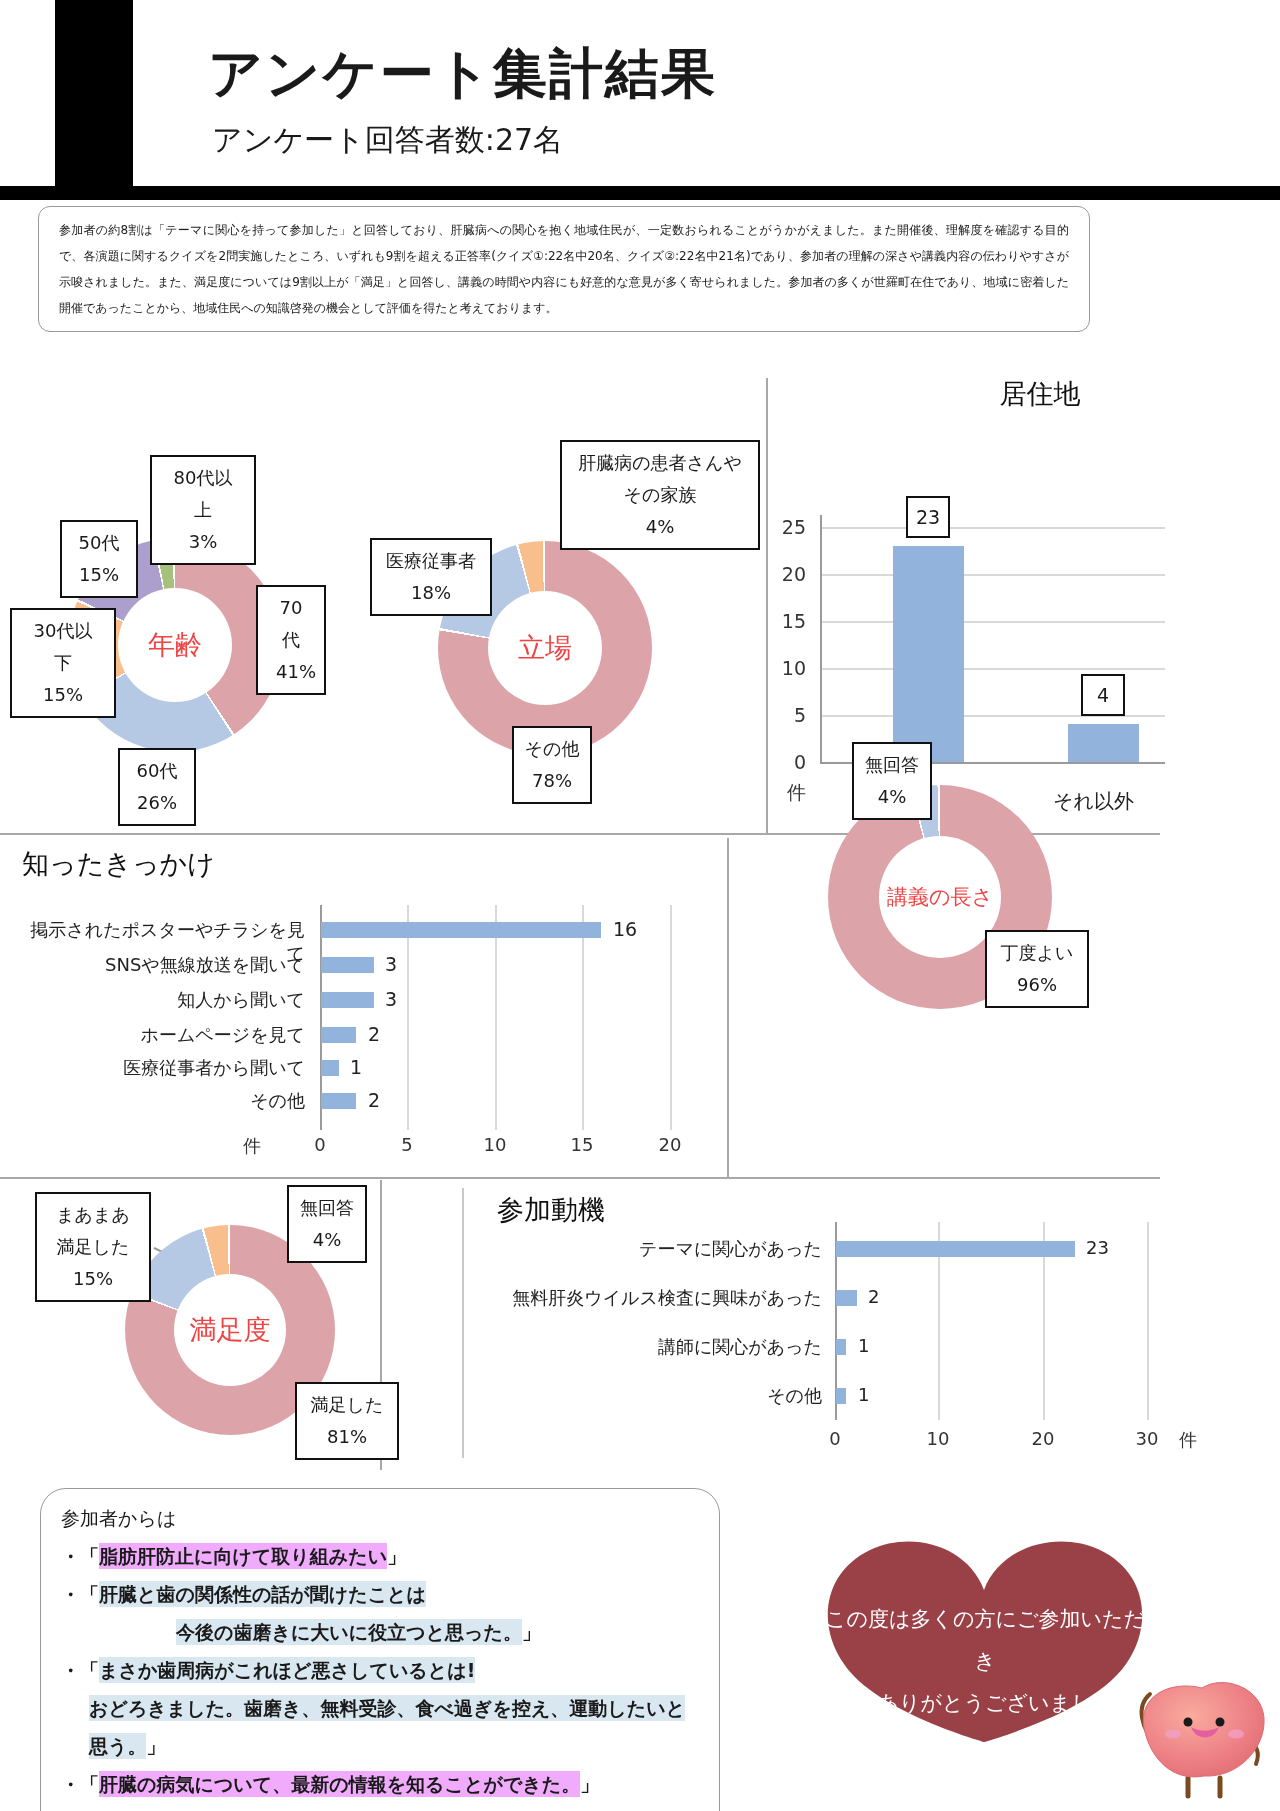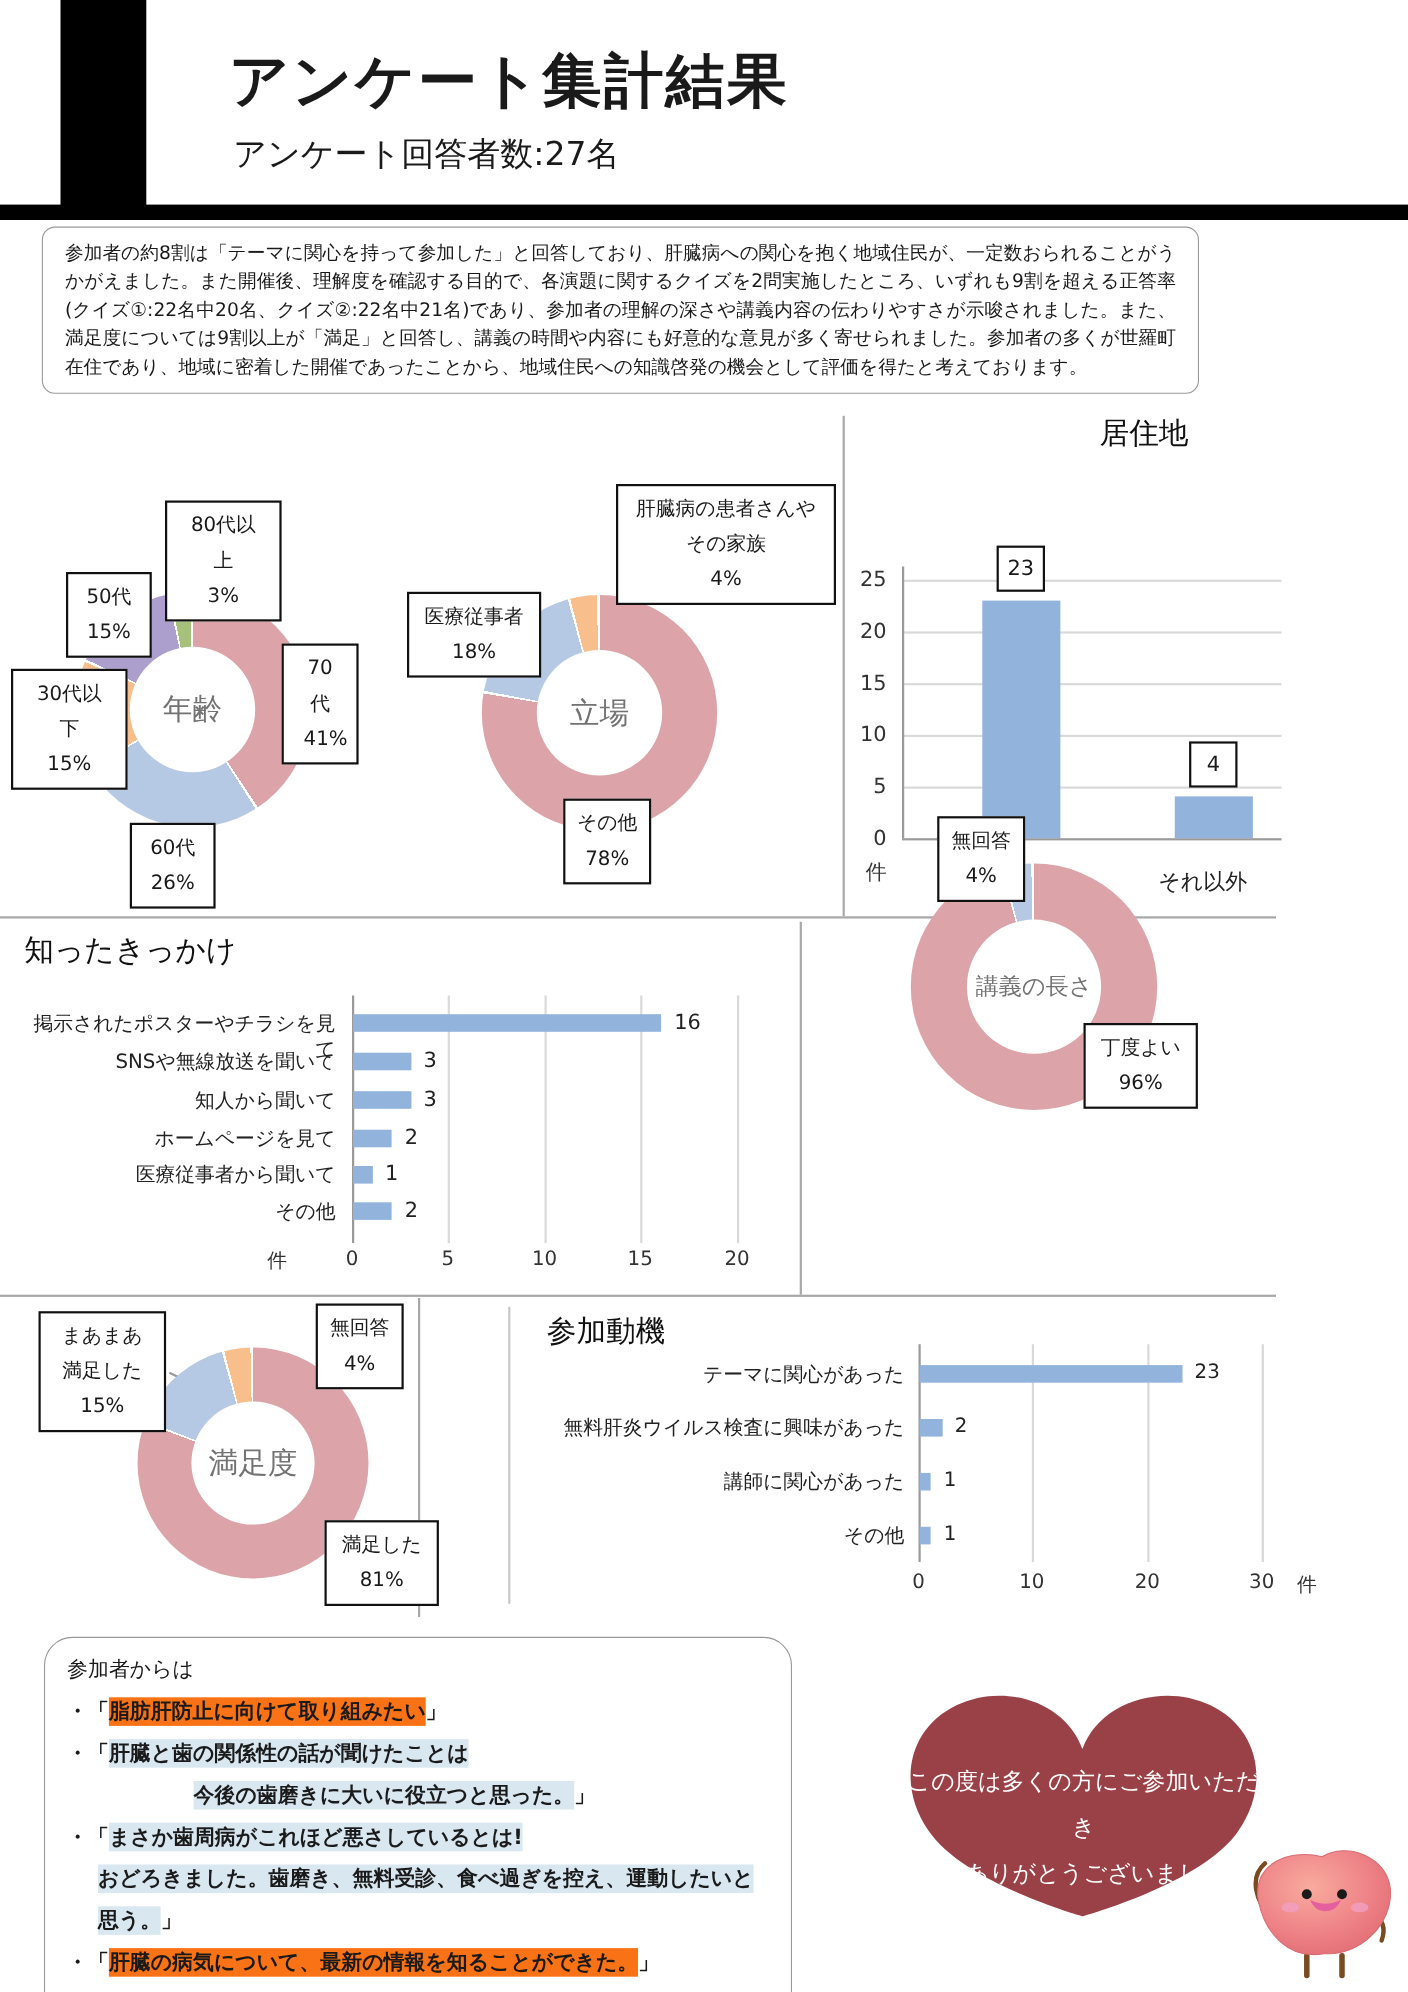--- a/index.html
+++ b/index.html
@@ -8,28 +8,28 @@
         font-family:"DejaVu Sans",sans-serif;color:#1a1a1a;margin:0 auto;}
   .abs{position:absolute;}
   
   .blackcol{position:absolute;left:55px;top:0;width:78px;height:200px;background:#000;}
   .blackbar{position:absolute;left:0;top:186px;width:1280px;height:14px;background:#000;}
   .pagetitle{position:absolute;left:208px;top:38px;font-size:54px;font-weight:700;letter-spacing:2px;}
   .pagesub{position:absolute;left:212px;top:120px;font-size:30px;font-weight:400;}
   
   .introbox{position:absolute;left:38px;top:206px;width:1052px;border:1.5px solid #999;
             border-radius:12px;padding:10px 20px;box-sizing:border-box;
-            font-size:17px;line-height:26px;text-align:justify;}
+            font-size:12px;line-height:26px;text-align:justify;}
   
   .vline,.hline{position:absolute;background:#a8a8a8;}
   .chartborder{position:absolute;background:#c9c9c9;}
   
   .donut{position:absolute;border-radius:50%;}
   .hole{position:absolute;background:#fff;border-radius:50%;display:flex;align-items:center;justify-content:center;}
-  .holetitle{font-size:27px;color:#737373;}
+  .holetitle{font-size:27px;color:#ef4444;}
   .holetitle.small{font-size:21px;}
   
   .lblbox{position:absolute;border:2px solid #111;background:#fff;text-align:center;
           font-size:18px;line-height:32px;padding:5px 15px;box-sizing:border-box;}
   .lblbox .lbl,.lblbox .pct{display:block;}
   .valbox{position:absolute;border:2px solid #111;background:#fff;text-align:center;
           font-size:19px;line-height:38px;box-sizing:border-box;}
   
   .grid{position:absolute;background:#d9d9d9;}
   .axis{position:absolute;background:#9a9a9a;}
@@ -42,21 +42,21 @@
   .cat.c{text-align:left;margin-top:16px;}
   .bar{position:absolute;}
   .vallabel{position:absolute;font-size:19px;color:#222;}
   .charttitle{position:absolute;font-size:27px;font-weight:500;color:#111;}
   
   .commentsbox{position:absolute;left:40px;top:1488px;width:680px;border:1.5px solid #999;
                border-radius:26px;padding:10px 20px;box-sizing:border-box;
                font-size:19px;line-height:38px;}
   .cline.q{font-weight:700;}
   .hl-b{background:#d9e7f1;padding:2px 0;}
-  .hl-o{background:#f97316;padding:2px 0;margin-top:24px;}
+  .hl-o{background:#f0abfc;padding:2px 0;margin-top:24px;}
   .ind-a{margin-left:115px;}
   .ind-b{margin-left:28px;}
   
   .heartwrap{position:absolute;left:812px;top:1526px;width:346px;height:222px;}
   .hearttext{position:absolute;left:820px;top:1598px;width:330px;text-align:center;
              color:#fff;font-size:21px;line-height:42px;}
   .liverwrap{position:absolute;left:1136px;top:1664px;width:140px;height:144px;}
 </style>
 </head>
 <body>

